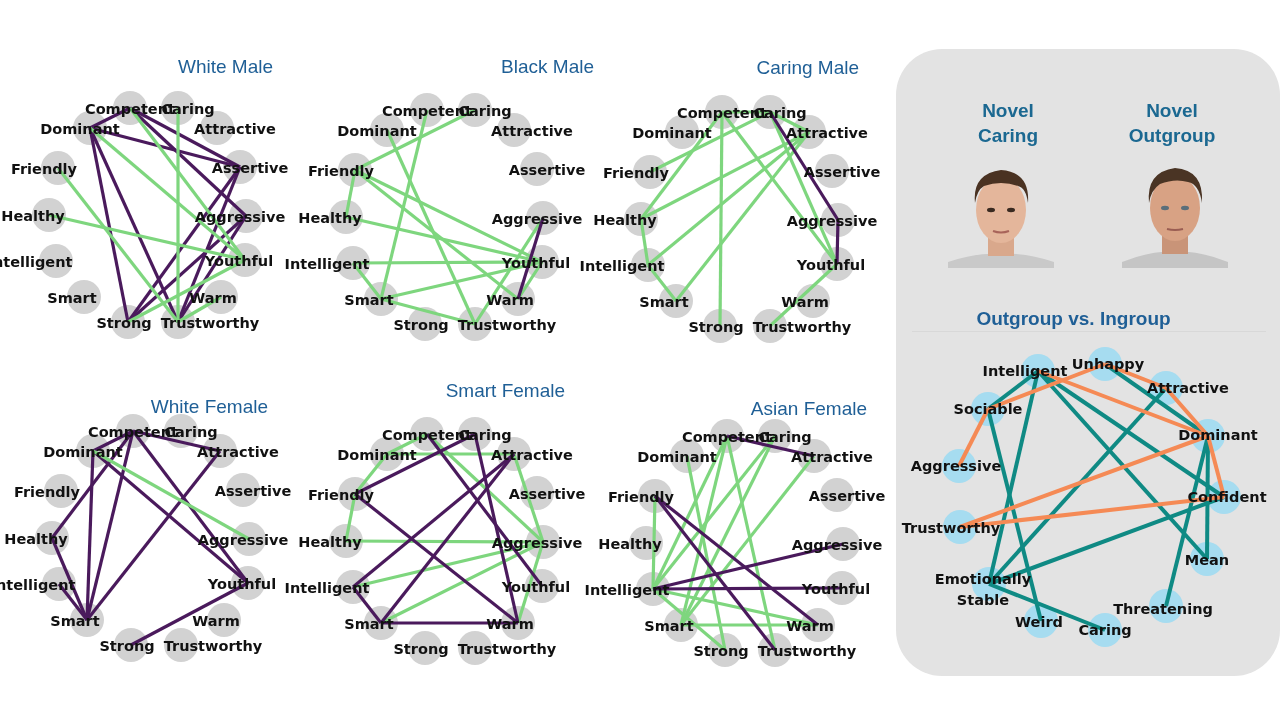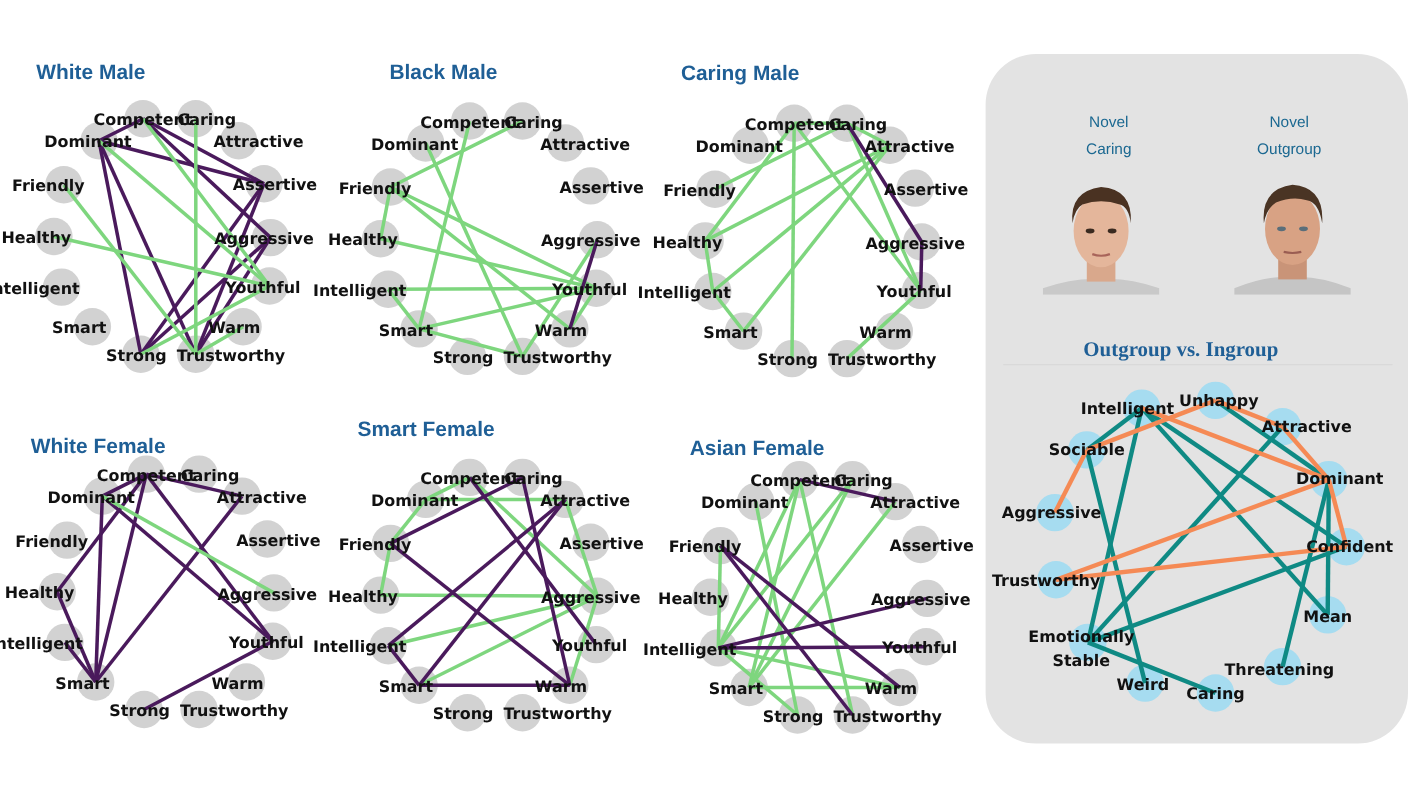--- a/index.html
+++ b/index.html
@@ -1,40 +1,40 @@
 <!DOCTYPE html>
 <html><head>
   <meta charset="utf-8">
   <style>
     html, body { margin: 0; padding: 0; }
     body {
       width: 1280px; height: 720px; background: #ffffff; position: relative; overflow: hidden;
       font-family: "Liberation Sans", "DejaVu Sans", sans-serif;
     }
     .net-title {
-      position: absolute; font-weight: bold; font-size: 19px; color: #1f5f96;
-      text-align: left; width: 240px; margin-left: -120px;
+      position: absolute; font-weight: normal; font-size: 19px; color: #1f5f96;
+      text-align: right; width: 240px; margin-left: -120px;
       font-family: "Liberation Sans", sans-serif;
     }
     #nets { position: absolute; left: 0; top: 0; }
     .node-label {
       font-family: "DejaVu Sans", sans-serif; font-weight: bold; font-size: 14.5px; fill: #111;
     }
     .panel {
       position: absolute; left: 896px; top: 49px; width: 384px; height: 627px;
       background: #e3e3e3; border-radius: 46px;
     }
     .panel-title {
-      position: absolute; color: #1b6891; font-weight: normal; font-size: 14px; text-align: center;
+      position: absolute; color: #1b6891; font-weight: bold; font-size: 19px; text-align: center;
       line-height: 25px; font-family: "Liberation Sans", sans-serif;
     }
     .face { position: absolute; width: 106px; height: 110px; }
     .og-title {
       position: absolute; left: 896px; width: 355px; top: 308px; text-align: center;
-      color: #1f5f96; font-weight: bold; font-size: 19px; font-family: Liberation Serif, serif;
+      color: #1f5f96; font-weight: bold; font-size: 19px; font-family: Liberation Sans, sans-serif;
     }
     .og-divider { position: absolute; left: 912px; top: 331px; width: 354px; height: 1px; background: #d8d8d8; }
   </style>
 </head>
 <body>
 
 <div class="panel"></div>
 
 <div class="panel-title" style="left:958px; top:98px; width:100px;">
   <div>Novel</div>

